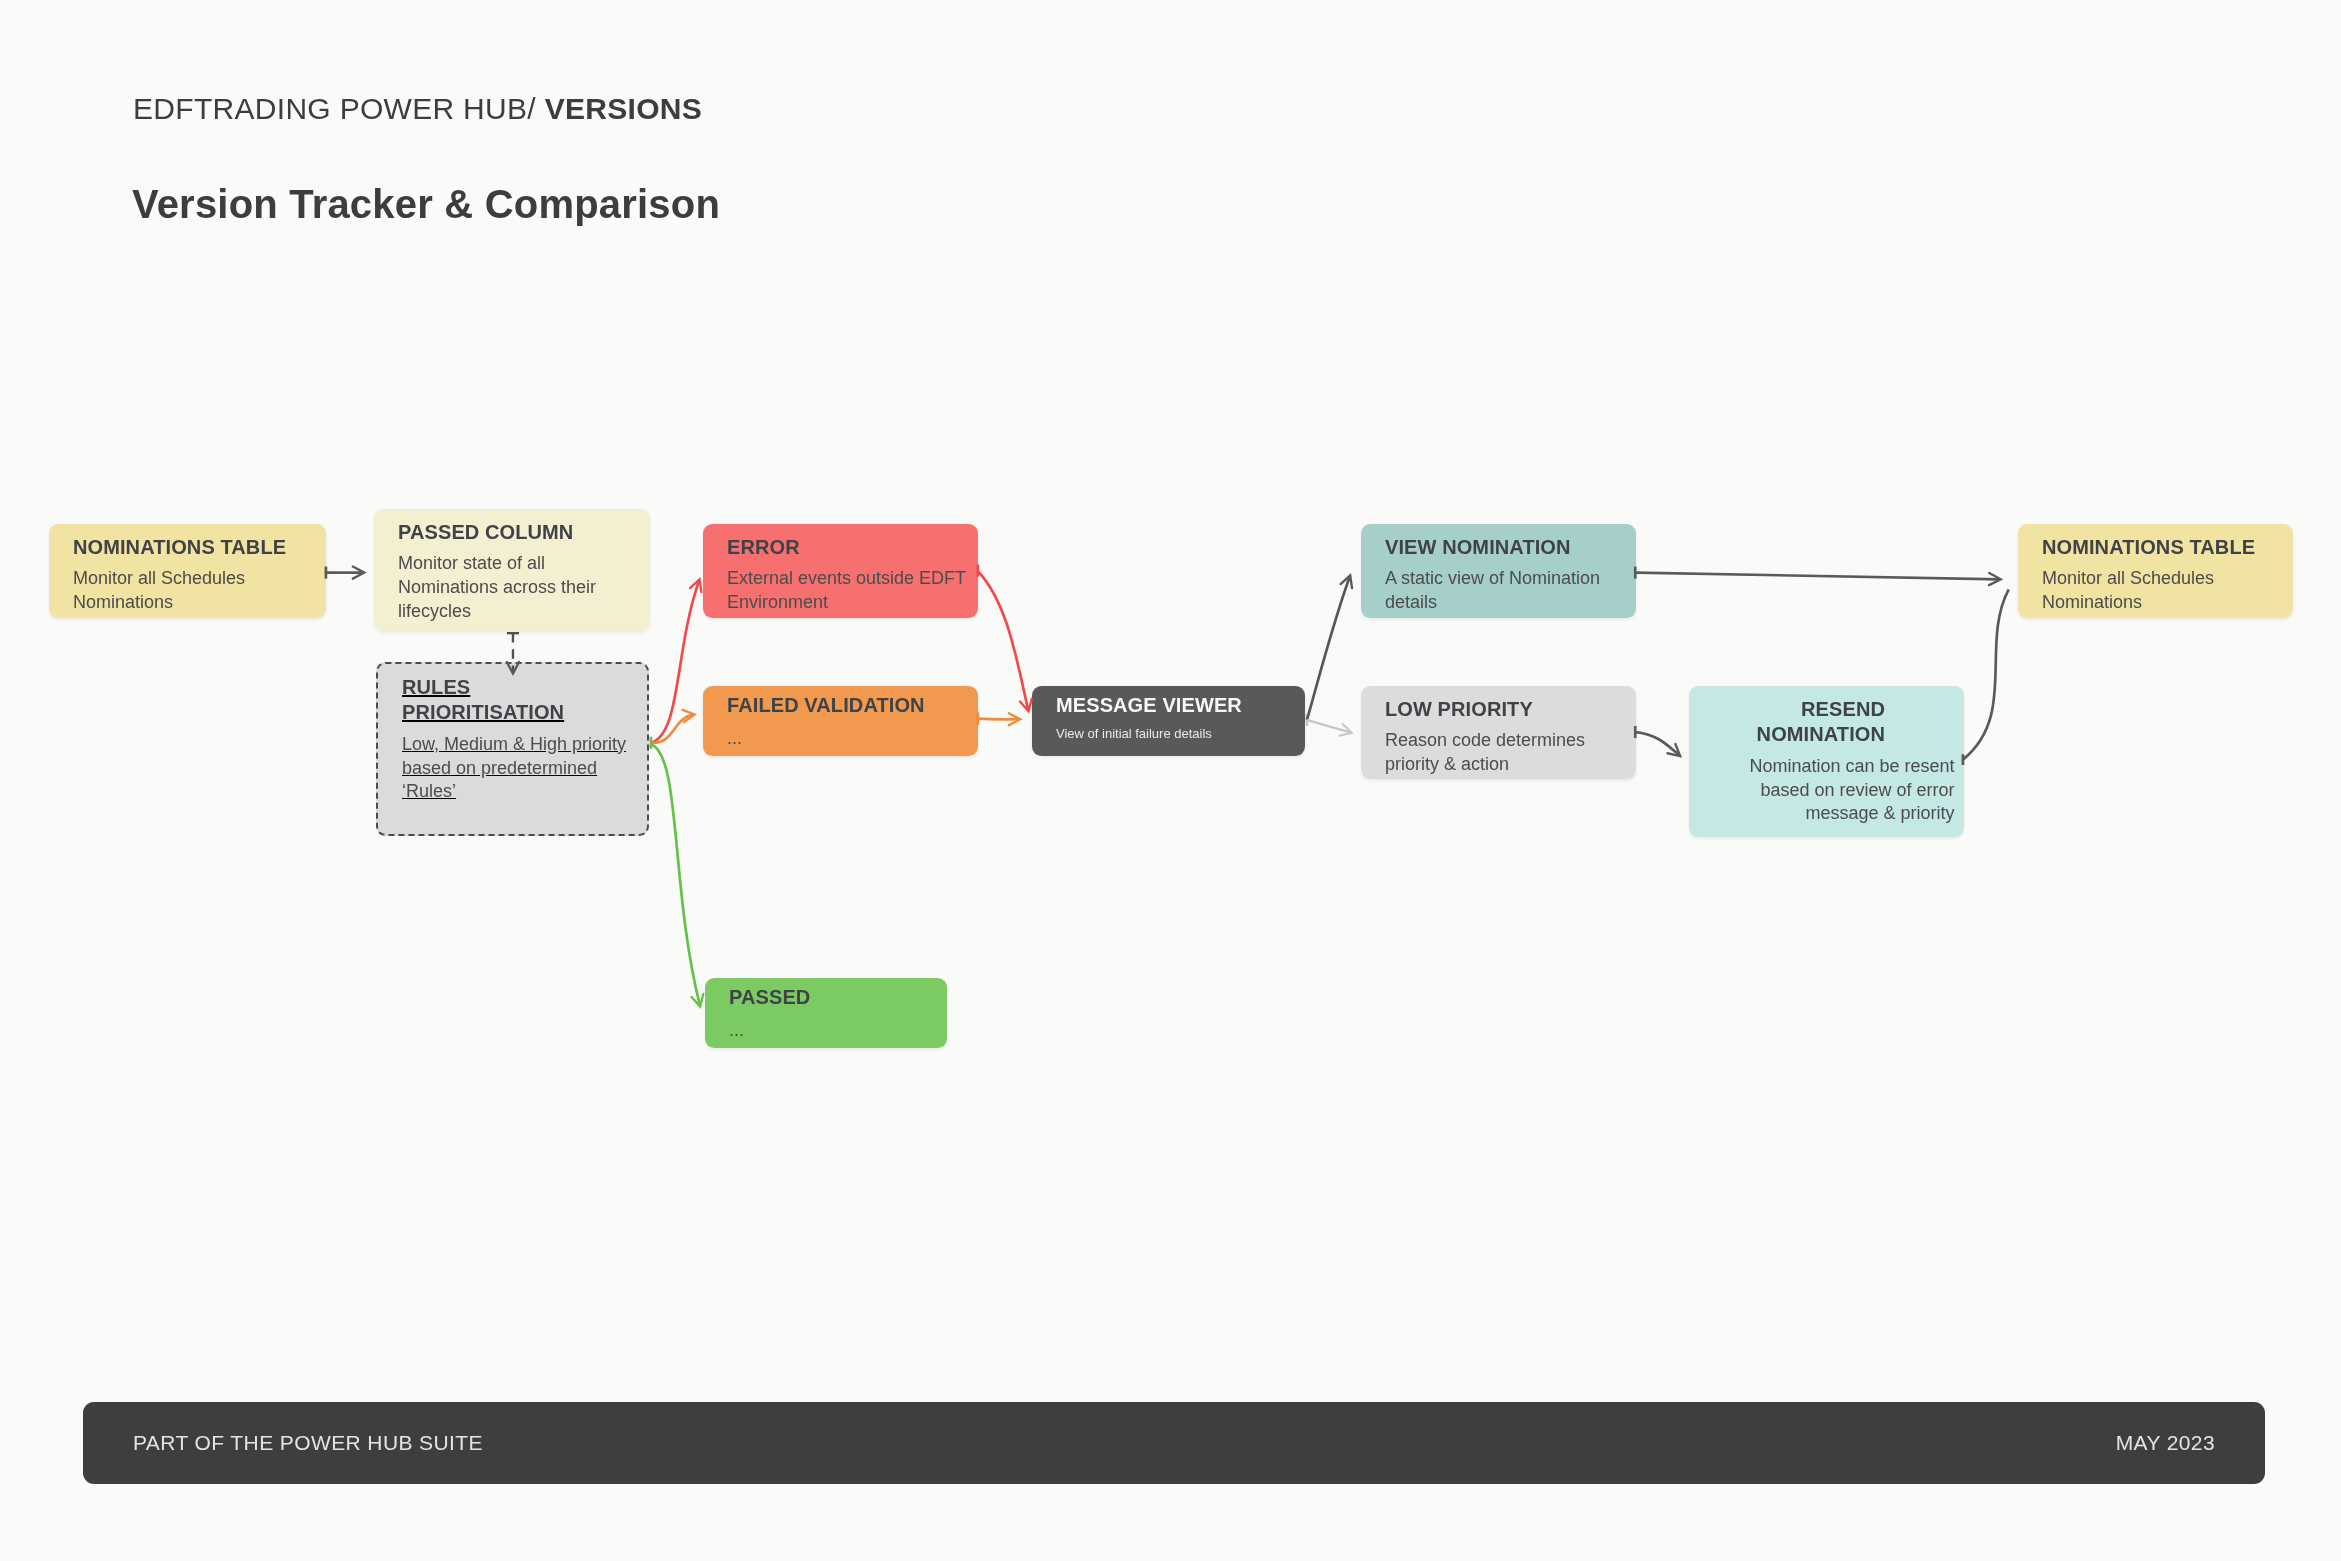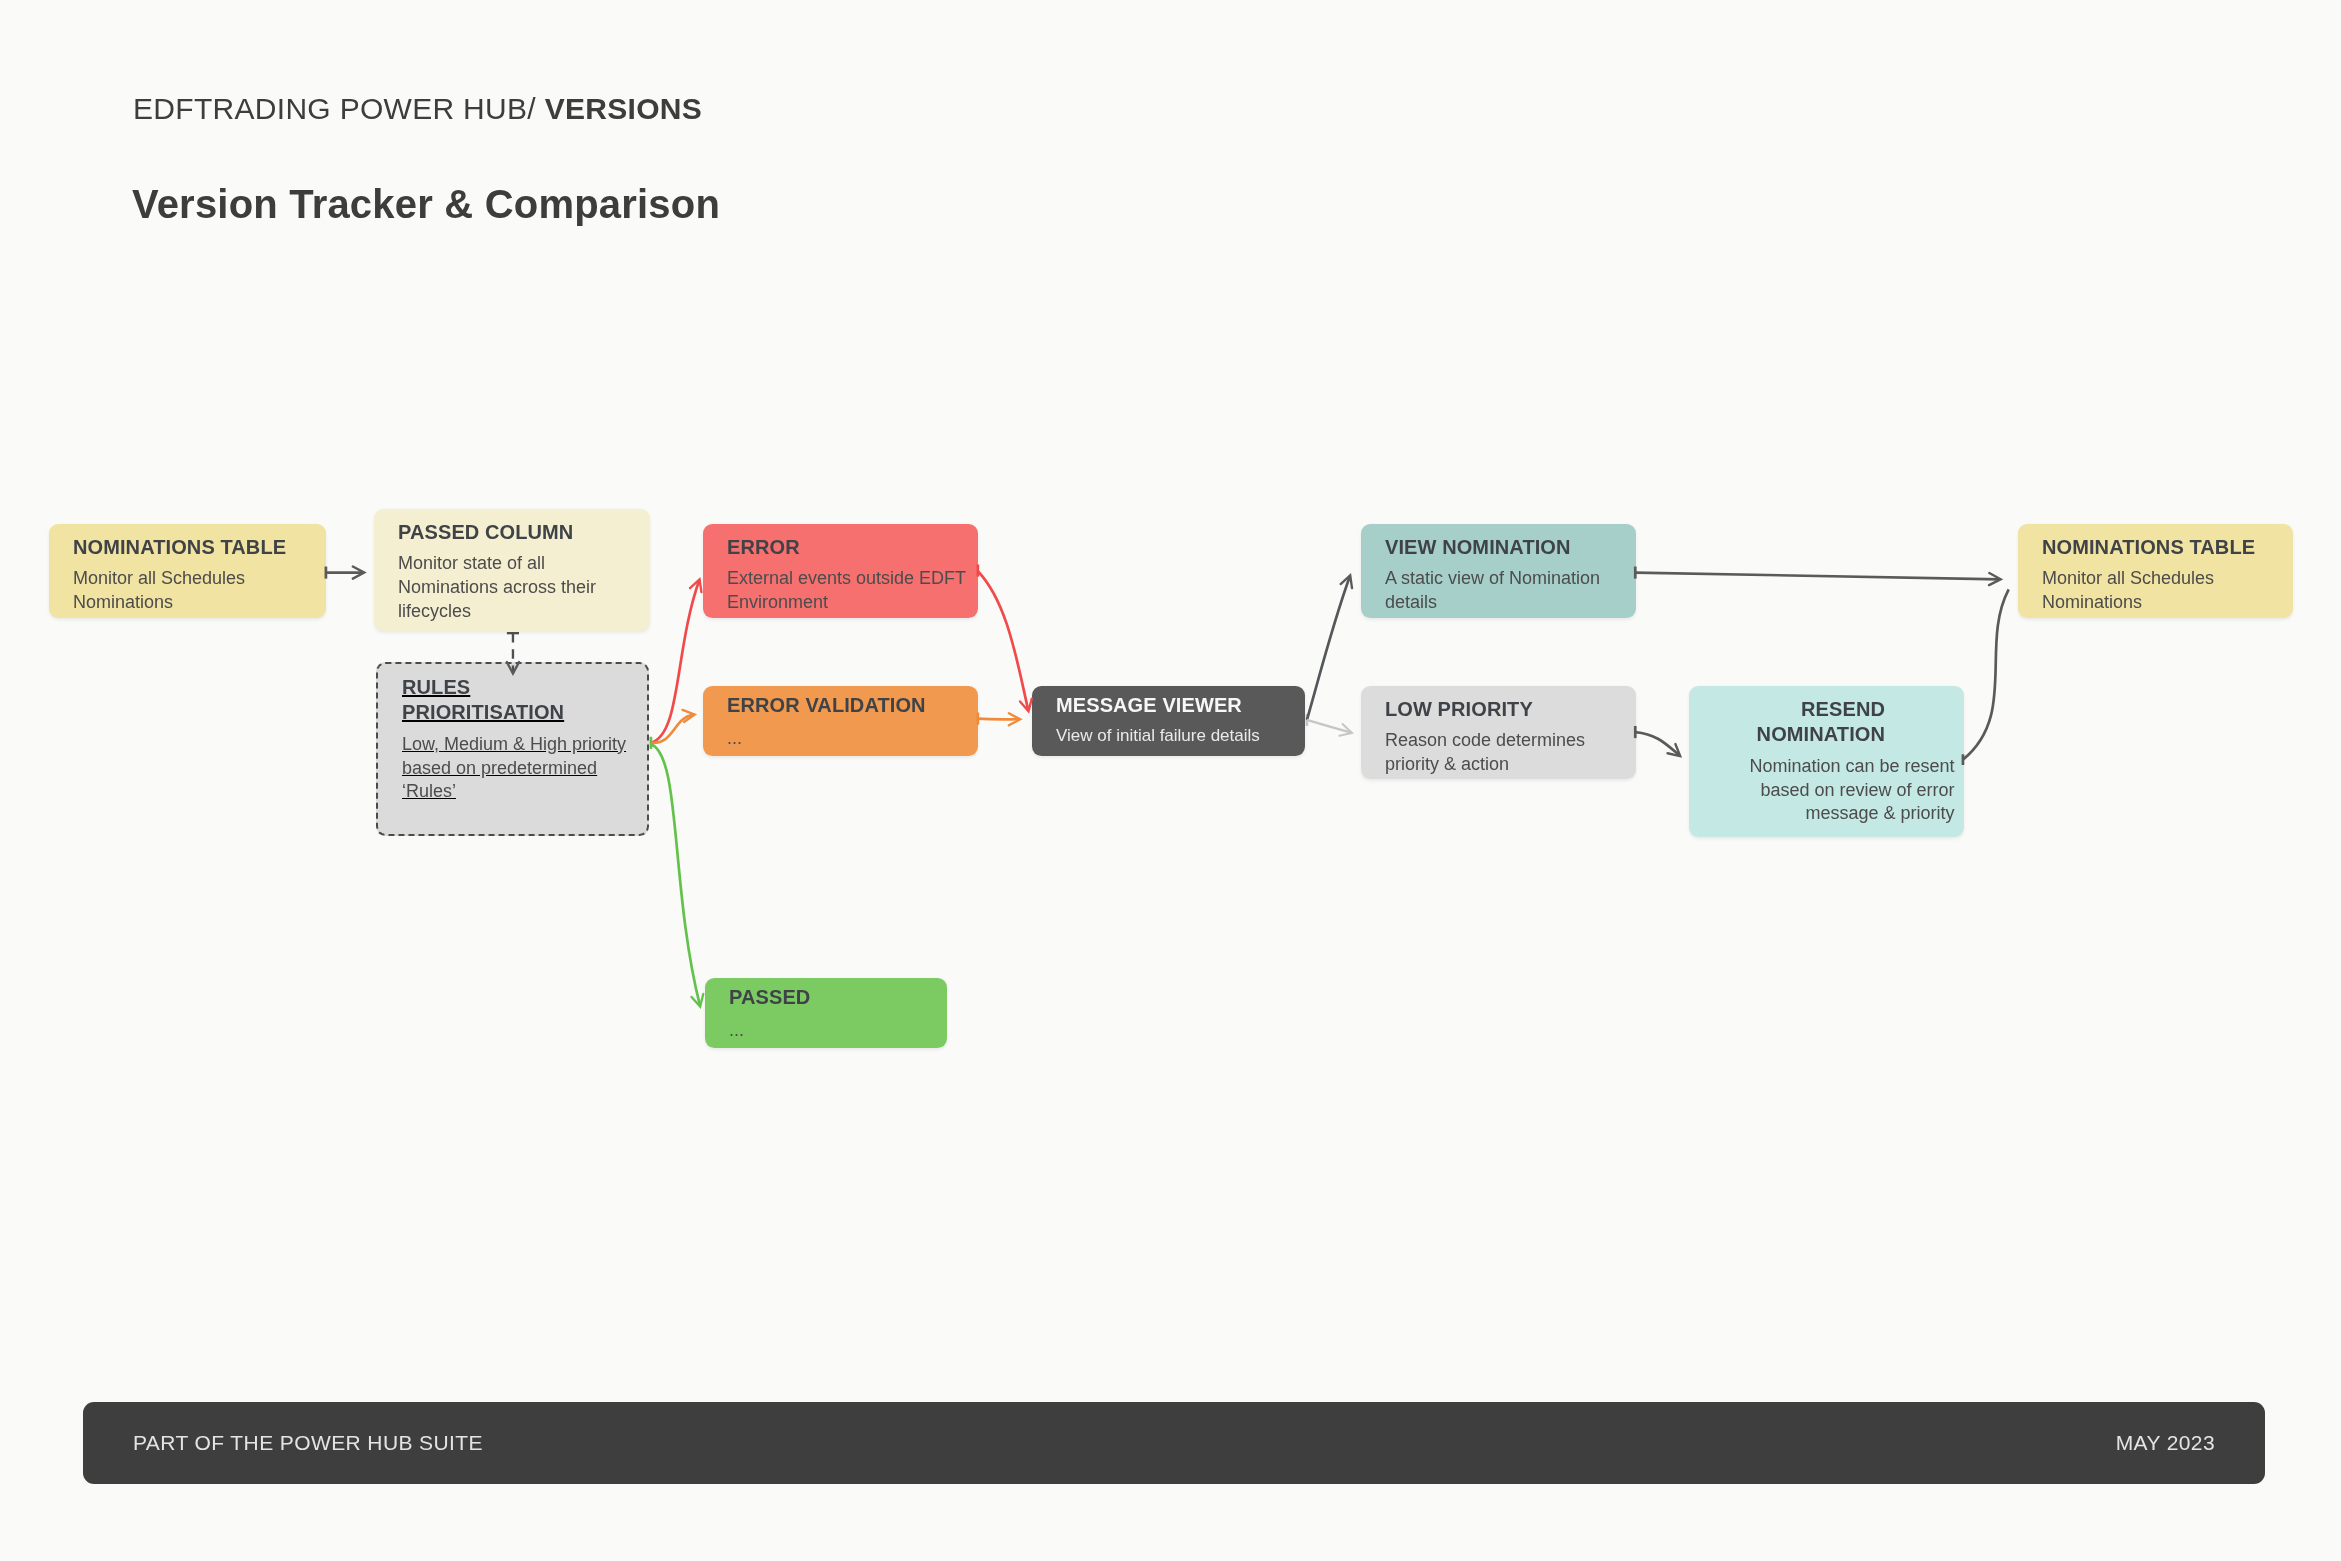--- a/index.html
+++ b/index.html
@@ -33,21 +33,21 @@
     font-size: 20px; font-weight: 700; color: #3f4347;
     letter-spacing: 0.1px; line-height: 1.26;
   }
   .node-body {
     margin-top: 7.4px;
     font-size: 18px; font-weight: 400; color: #4c4c4c; line-height: 1.33;
   }
   .node--sm { padding-top: 7.4px; }
   .node--sm .node-body { margin-top: 8px; }
   .node--dark .node-title { color: #f7f7f7; }
-  .node--dark .node-body { color: #eaeaea; font-size: 17px; white-space: nowrap; margin-top: 6px; }
+  .node--dark .node-body { color: #eaeaea; font-size: 13px; white-space: nowrap; margin-top: 6px; }
   .node--dashed { border: 2.7px dashed #4b4b4b; box-shadow: none; }
   .title-narrow { max-width: 172px; }
 
   #n-a { left: 49px;   top: 524px;  width: 277px; height: 94px; }
   #n-b { left: 374px;  top: 509px;  width: 276px; height: 122px; }
   #n-c { left: 376px;  top: 662px; width: 273px; height: 174px; text-decoration: underline; }
   #n-d { left: 703px; top: 524px;  width: 275px; height: 94px; }
   #n-e { left: 703px; top: 686px; width: 275px; height: 70px; }
   #n-f { left: 705px; top: 978px; width: 242px; height: 70px; }
   #n-g { left: 1032px; top: 686px; width: 273px; height: 70px; }
@@ -96,21 +96,21 @@
     <div class="node-title title-narrow">RULES PRIORITISATION</div>
     <div class="node-body">Low, Medium &amp; High priority based on predetermined ‘Rules’</div>
   </div>
 
   <div class="node" id="n-d" style="background: rgb(245, 112, 110);">
     <div class="node-title">ERROR</div>
     <div class="node-body">External events outside EDFT Environment</div>
   </div>
 
   <div class="node node--sm" id="n-e" style="background: rgb(240, 153, 79);">
-    <div class="node-title">ERROR VALIDATION</div>
+    <div class="node-title">FAILED VALIDATION</div>
     <div class="node-body">...</div>
   </div>
 
   <div class="node node--sm" id="n-f" style="background: rgb(124, 203, 98);">
     <div class="node-title">PASSED</div>
     <div class="node-body">...</div>
   </div>
 
   <div class="node node--sm node--dark" id="n-g" style="background: rgb(89, 89, 89);">
     <div class="node-title">MESSAGE VIEWER</div>

